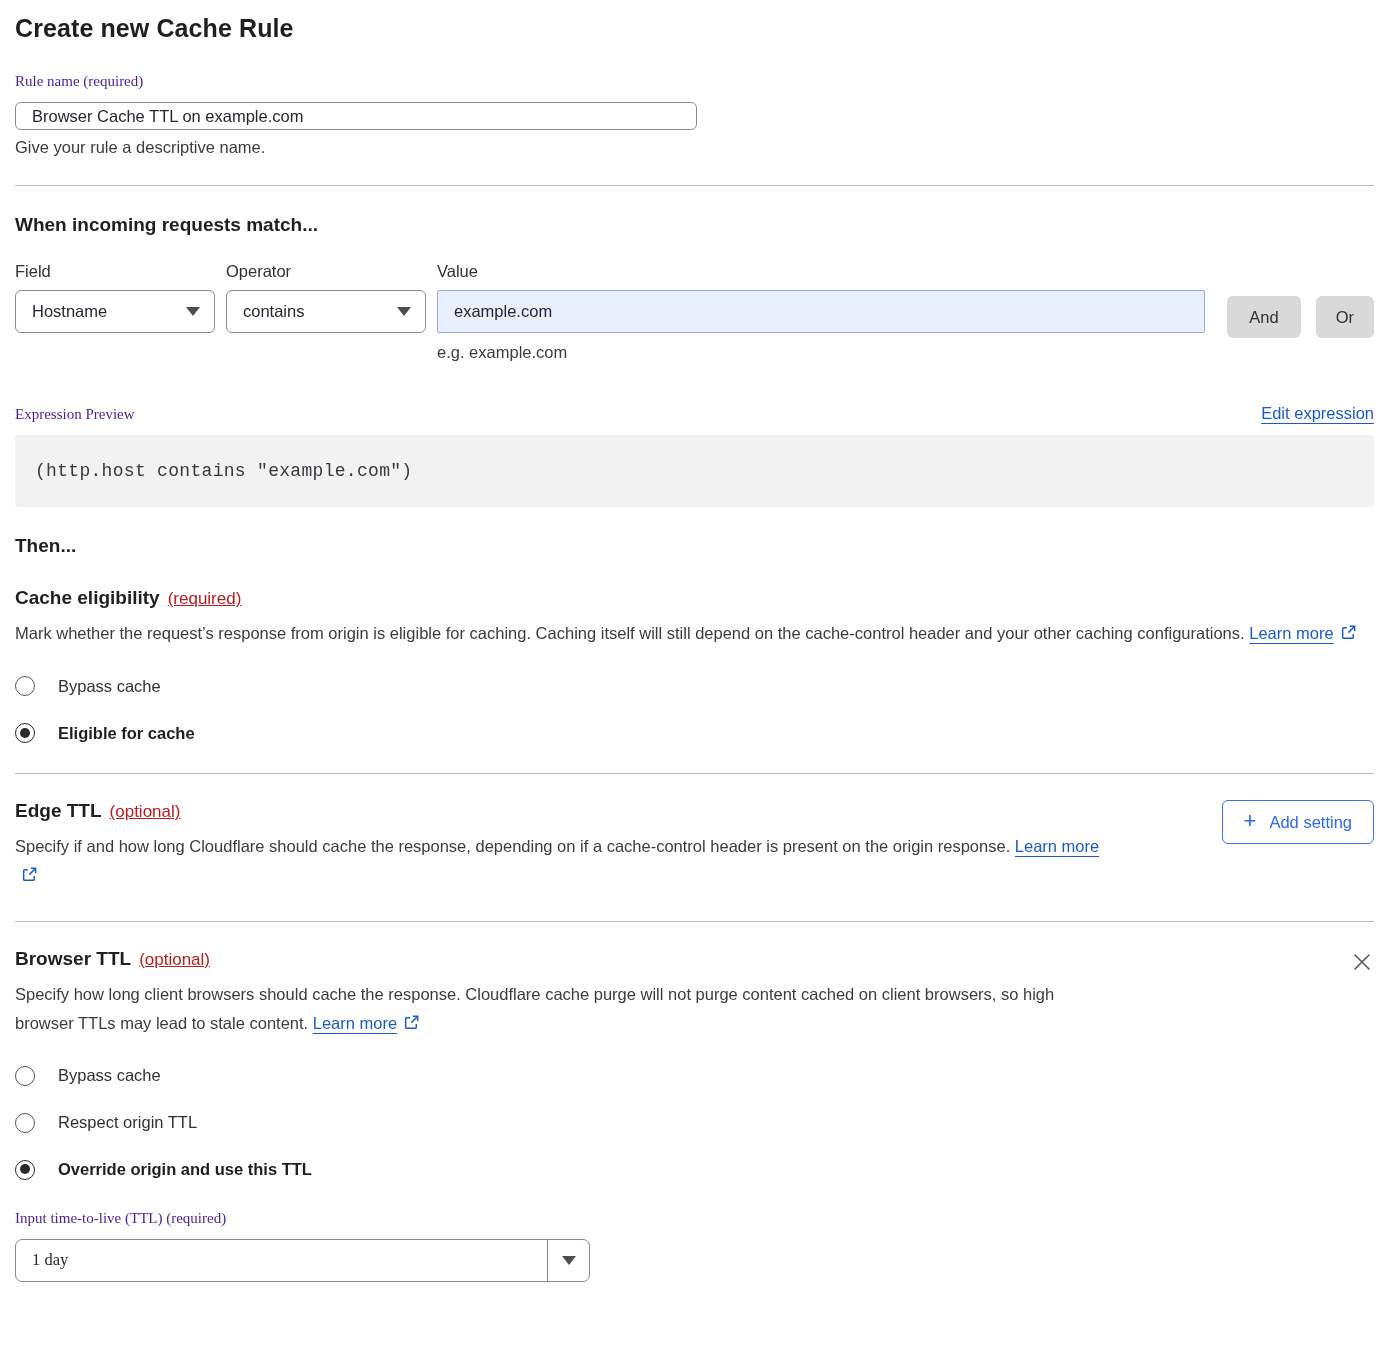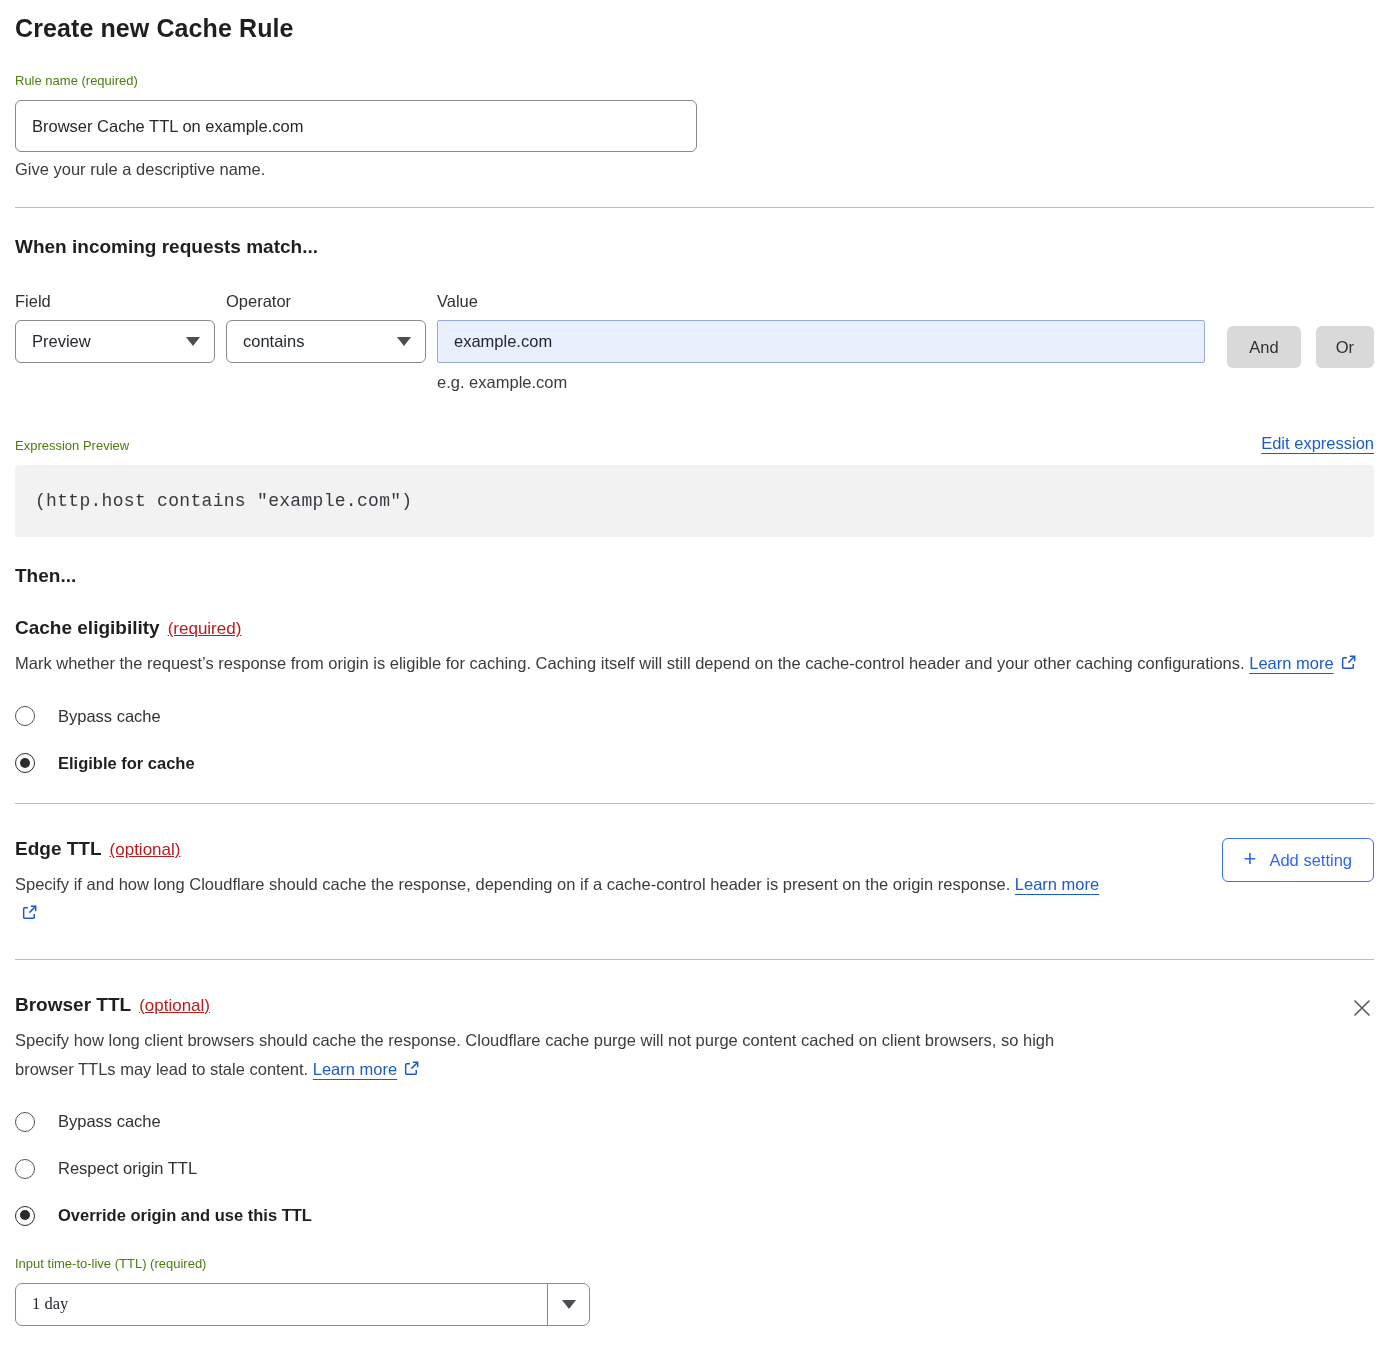--- a/index.html
+++ b/index.html
@@ -24,27 +24,27 @@
     color: #1d1f20;
   }
   .badge-optional {
     font-size: 17px;
     font-weight: 400;
     color: #b91c1c;
     margin-left: 8px;
     text-decoration: underline;
   }
 
-  .field-label { font-size: 13px; color: #4d7c0f; }
+  .field-label { font-size: 15px; color: #4c1d95; font-family: Liberation Serif, serif; }
   .helper-text { font-size: 16.5px; color: #3c3c3c; }
 
   .text-input {
     display: flex;
     align-items: center;
-    height: 52px;
+    height: 28px;
     border: 1px solid #8a8a8a;
     border-radius: 6px;
     background: #ffffff;
     font-size: 16.5px;
     color: #24292f;
     padding: 0 16px;
   }
 
   .divider { border: none; border-top: 1px solid #bdbdbd; margin: 0; }
 
@@ -209,21 +209,21 @@
     border-left: 1px solid #8a8a8a;
     display: flex;
     align-items: center;
     justify-content: center;
   }
 
   
   .mt8  { margin-top: 8px; }
   .mt10 { margin-top: 10px; }
   .mt12 { margin-top: 12px; }
-  .mt26 { margin-top: 34px; }
+  .mt26 { margin-top: 26px; }
   .mt28 { margin-top: 28px; }
   .mt30 { margin-top: 30px; }
   .mt42 { margin-top: 42px; }
   .w682 { width: 682px; }
 </style>
 </head>
 <body>
 
 <div class="page">
 
@@ -236,21 +236,21 @@
   <div class="helper-text mt8">Give your rule a descriptive name.</div>
 
   <hr class="divider mt28">
 
   <div class="section-heading mt28">When incoming requests match...</div>
 
   <div class="match-grid mt26">
     <div class="col-field">
       <div class="match-label">Field</div>
       <div class="select-box">
-        <span>Preview</span>
+        <span>Hostname</span>
         <span class="caret"></span>
       </div>
     </div>
     <div class="col-op">
       <div class="match-label">Operator</div>
       <div class="select-box">
         <span>contains</span>
         <span class="caret"></span>
       </div>
     </div>

